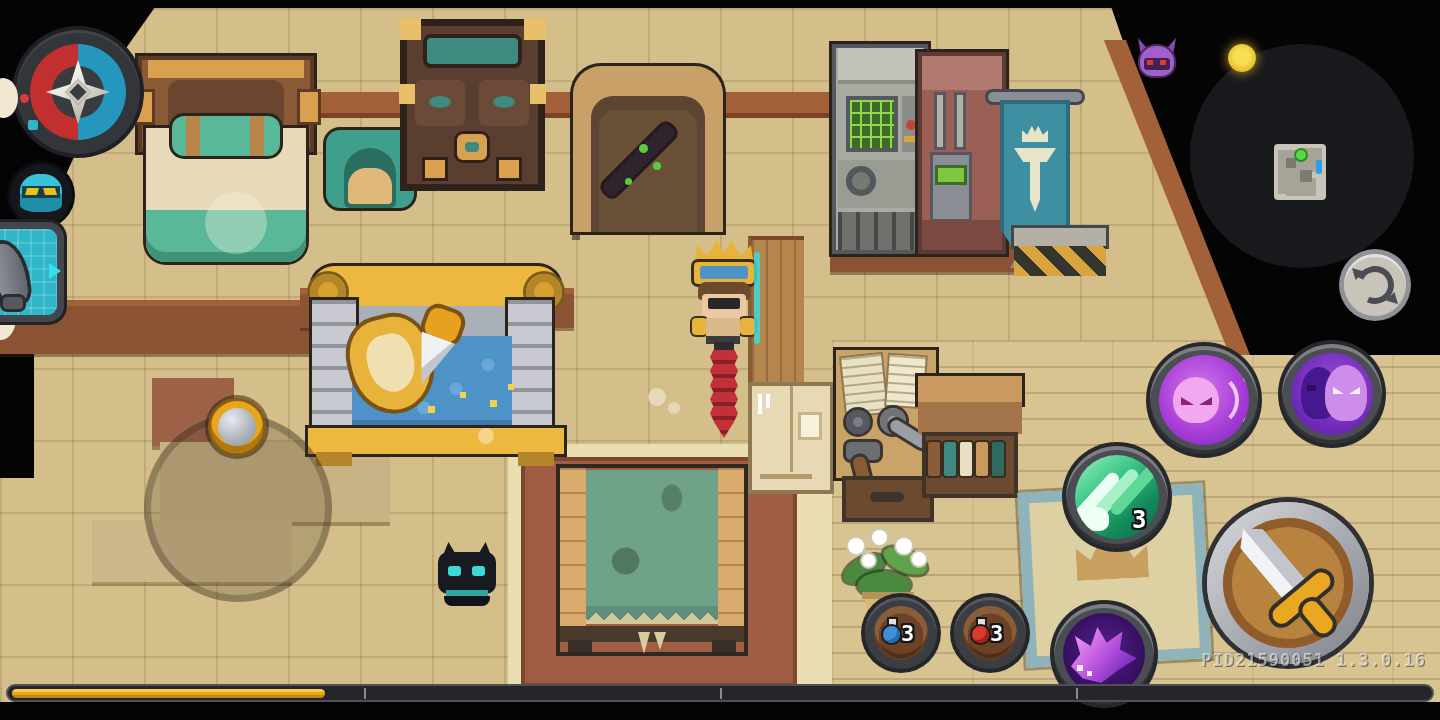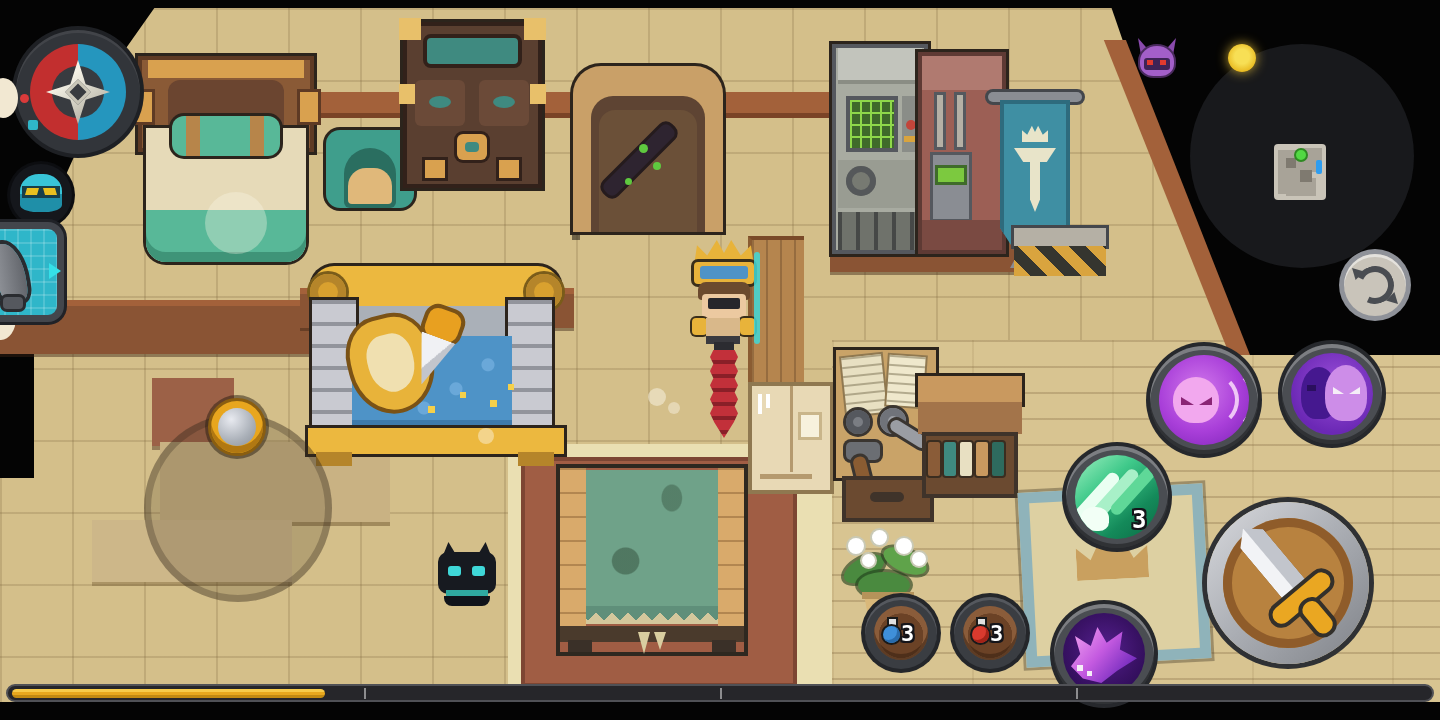--- a/index.html
+++ b/index.html
@@ -382,20 +382,21 @@
   </div>
   <div class="abs cir" style="left:954px;top:597px;width:72px;height:72px;background:#3a3d42;box-shadow:0 0 0 4px #24262a,inset 0 3px 0 #55585e;z-index:10">
     <div class="abs cir" style="left:9px;top:9px;width:54px;height:54px;background:radial-gradient(circle at 50% 55%,#6b4226 0 55%,#8a5c3a 56%);box-shadow:inset 0 -6px 0 rgba(50,28,14,.5)"></div>
     <div class="abs" style="left:18px;top:22px;width:18px;height:24px">
       <div class="abs" style="left:6px;top:0;width:7px;height:9px;background:#e0e0e0;box-shadow:0 0 0 2px #1a1a1a"></div>
       <div class="abs cir" style="left:0;top:7px;width:17px;height:17px;background:#d93a2e;box-shadow:0 0 0 2px #1a1a1a,inset -3px -3px 0 #a32318"></div>
     </div>
     <div class="abs count" style="left:36px;top:26px;font-size:22px">3</div>
   </div>
 
+  <div class="abs ver" style="right:14px;top:650px;z-index:10">PID21590051 1.3.0.16</div>
 
   <div class="abs" style="left:6px;top:684px;width:1428px;height:18px;background:#26262a;border:2px solid #505156;border-radius:9px;z-index:11">
     <div class="abs" style="left: 4px; top: 3px; height: 9px; width: 22%; background: linear-gradient(rgb(247, 203, 74) 0px, rgb(247, 203, 74) 30%, rgb(232, 168, 30) 30%, rgb(232, 168, 30) 70%, rgb(194, 138, 18) 70%, rgb(194, 138, 18) 100%); border-radius: 5px;"></div>
     <div class="seg" style="left:25%"></div>
     <div class="seg" style="left:50%"></div>
     <div class="seg" style="left:75%"></div>
   </div>
 
 </div>
 

